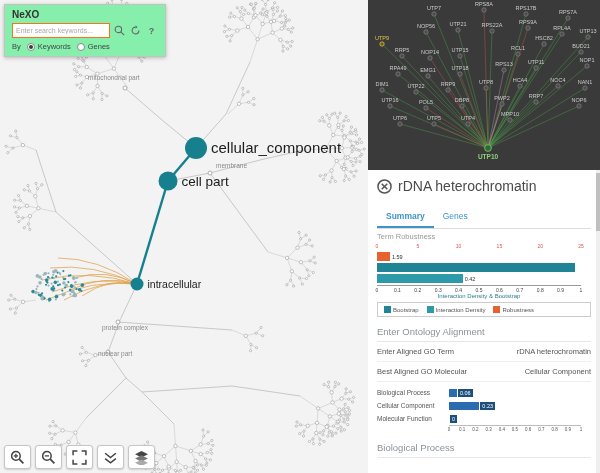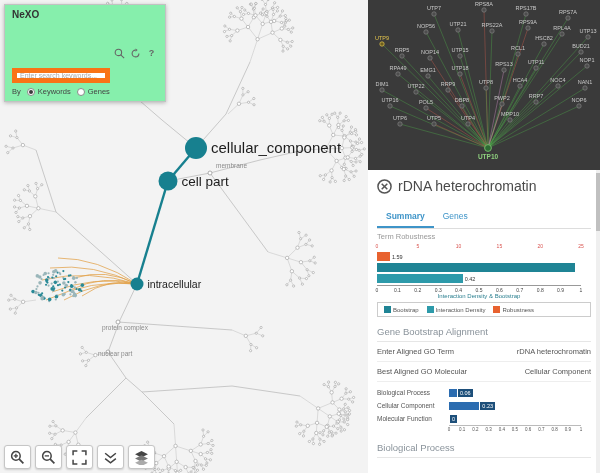--- a/index.html
+++ b/index.html
@@ -8,21 +8,21 @@
 
   
   .canvas-area{position:absolute;left:0;top:0;width:368px;height:473px;background:#f3f3f3;overflow:hidden;}
   svg text{font-family:"Liberation Sans",sans-serif;}
 
   
   .search-panel{position:absolute;left:4px;top:4px;width:162px;background:#86efac;border:1px solid #c2c2c2;
     box-shadow:0 1px 4px rgba(0,0,0,.25);padding:4px 7px 5px;z-index:5;}
   .sp-title{font-size:10px;color:#333;font-weight:bold;margin-bottom:3px;}
   .sp-row{display:flex;align-items:center;gap:3px;}
-  .sp-input{flex:1;min-width:0;height:15px;font-size:7px;border:5px solid #f97316;padding:0 3px;color:#444;margin-top:45px;}
+  .sp-input{flex:1;min-width:0;height:15px;font-size:7px;border:1px solid #f97316;padding:0 3px;color:#444;}
   .sp-input::placeholder{color:#a9a9a9;}
   .icn{display:inline-flex;align-items:center;justify-content:center;width:13px;height:13px;color:#666;cursor:pointer;}
   .help-txt{font-size:9px;color:#666;font-weight:bold;}
   .radios{margin-top:4px;font-size:7.5px;color:#444;gap:6px;}
   .radio-opt{display:inline-flex;align-items:center;gap:3px;cursor:pointer;}
   .radio{width:8px;height:8px;border:1px solid #8a8a8a;border-radius:50%;display:inline-block;position:relative;background:#fff;}
   .radio.checked::after{content:"";position:absolute;left:1.5px;top:1.5px;width:4px;height:4px;border-radius:50%;background:#3a3a3a;}
 
   
   .zoom-controls{position:absolute;left:4px;bottom:4px;display:flex;gap:4px;z-index:5;}
@@ -1405,21 +1405,21 @@
           <span class="li">
             <span class="sw" style="background: rgb(45, 154, 170);"></span>
             <span>Interaction Density</span>
           </span>
           <span class="li">
             <span class="sw" style="background: rgb(232, 98, 47);"></span>
             <span>Robustness</span>
           </span>
         </div>
 
-      <div class="sec-head">Gene Bootstrap Alignment</div>
+      <div class="sec-head">Enter Ontology Alignment</div>
       <div id="go-rows">
           <div class="al-row">
             <span>Enter Aligned GO Term</span>
             <span class="al-val">rDNA heterochromatin</span>
           </div>
           <div class="al-row">
             <span>Best Aligned GO Molecular</span>
             <span class="al-val">Cellular Component</span>
           </div>
         </div>

